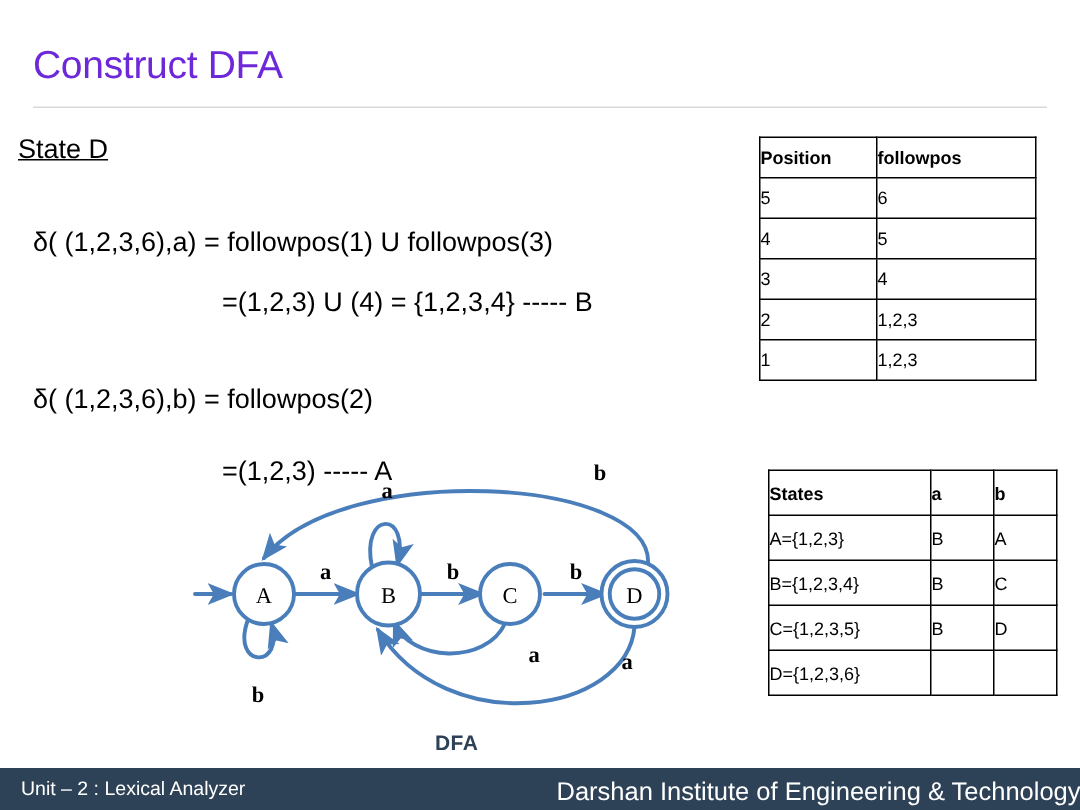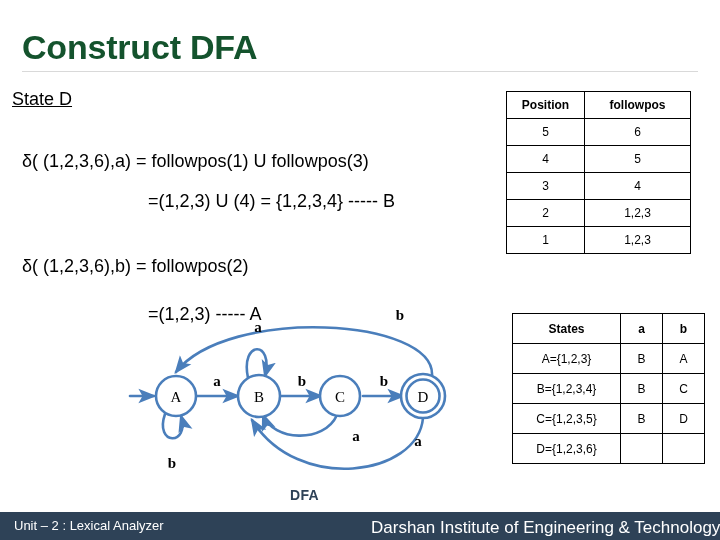--- a/index.html
+++ b/index.html
@@ -10,24 +10,24 @@
     font-family:"Liberation Sans", sans-serif;
     position:relative;
     overflow:hidden;
     color:#000;
   }
 
   
   #slide-title {
     position:absolute;
     left:22px; top:28px;
-    font-size:34px;
-    font-weight:bold;
+    font-size:26px;
+    font-weight:normal;
     letter-spacing:-0.2px;
-    color:#14532d;
+    color:#6d28d9;
     white-space:nowrap;
   }
   #title-divider {
     position:absolute;
     left:22px; top:71px;
     width:676px; height:1px;
     background:#d9d9d9;
   }
 
   
@@ -54,21 +54,21 @@
 
   
   table.grid {
     position:absolute;
     border-collapse:collapse;
     background:#fff;
     font-size:12px;
   }
   table.grid th, table.grid td {
     border:1.6px solid #000;
-    text-align:center;
+    text-align:left;
     vertical-align:middle;
     padding:0;
     font-weight:normal;
     color:#000;
   }
   table.grid th { font-weight:bold; }
 
   
   #followpos-table { left:506px; top:91px; }
   #followpos-table th, #followpos-table td { height:27px; }

